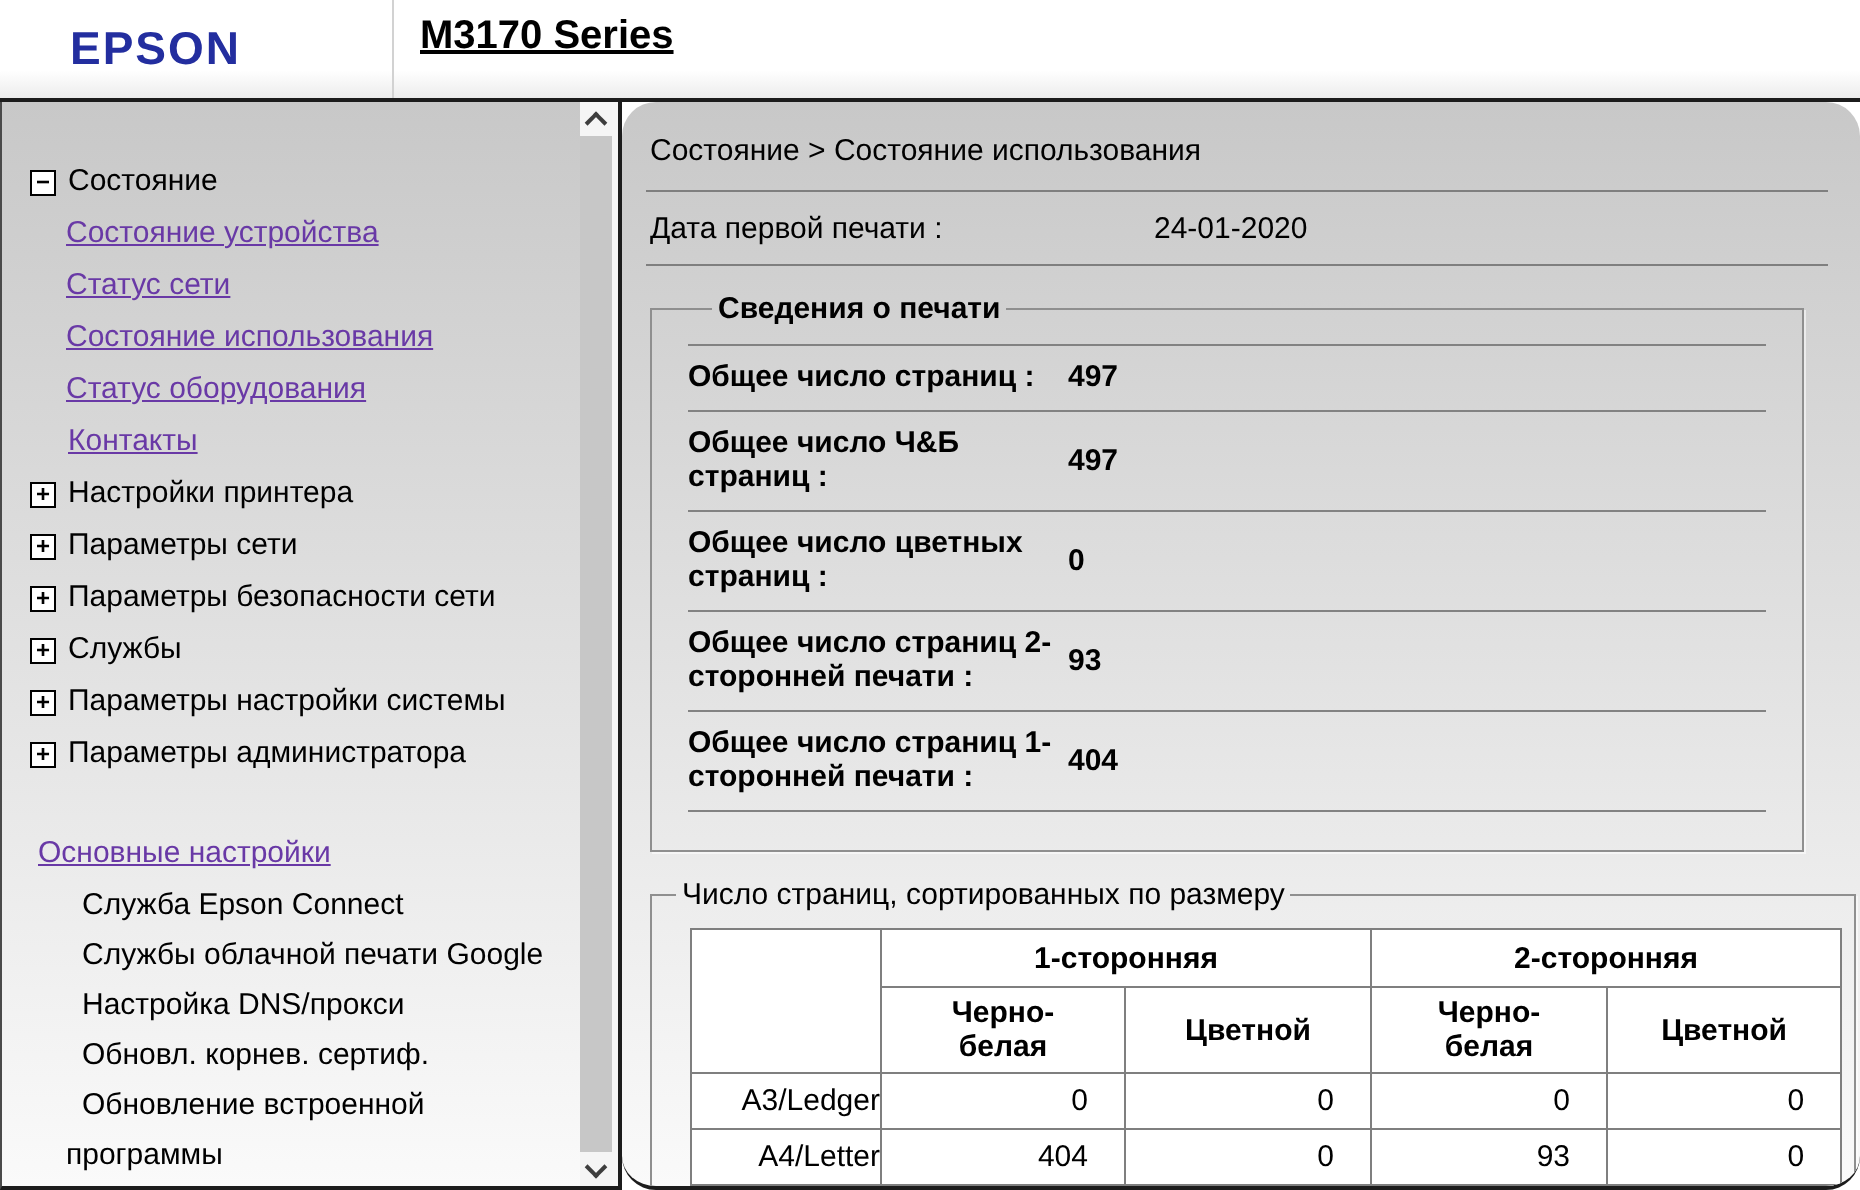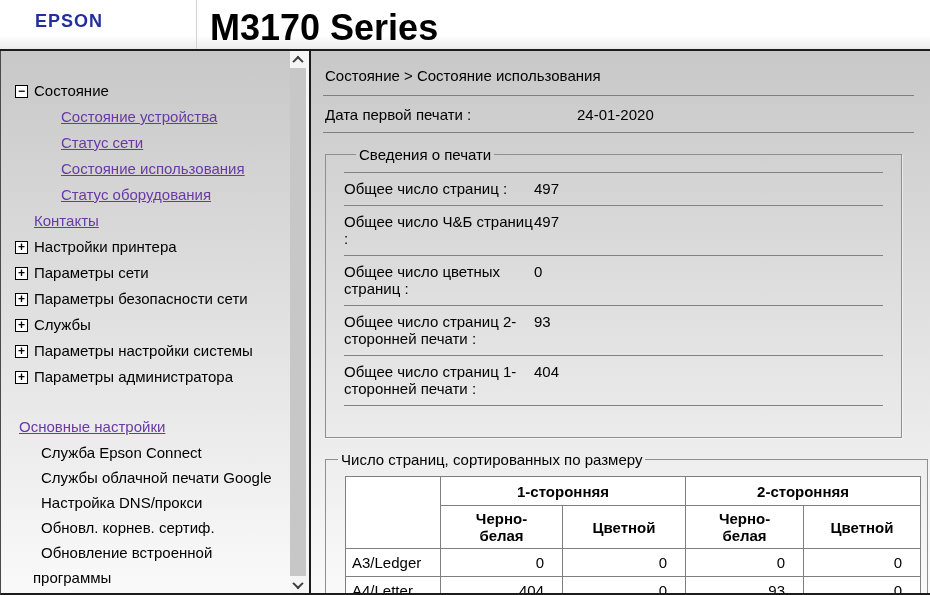--- a/index.html
+++ b/index.html
@@ -1,40 +1,40 @@
 <!DOCTYPE html>
 <html style="--epson-blue: #232e9f; --link-purple: #6939a6;"><head>
 <meta charset="utf-8">
 <style>
   * { margin:0; padding:0; box-sizing:content-box; }
   html,body { width:930px; height:595px; overflow:hidden; }
   body { font-family:"Liberation Sans", sans-serif; font-size:15px; color:#000; background:#fff; position:relative; }
 
   
   .header { position:relative; height:49px; background:linear-gradient(#ffffff 0%, #ffffff 72%, #ececec 100%); }
-  .logo { position:absolute; left:35px; top:11px; font-size:18px; font-weight:bold; letter-spacing:1px; color:var(--epson-blue,#232e9f); }
+  .logo { position:absolute; left:35px; top:11px; font-size:23px; font-weight:bold; letter-spacing:1px; color:var(--epson-blue,#232e9f); }
   .header-divider { position:absolute; left:196px; top:0; width:1px; height:49px; background:#d2d2d2; }
-  .title { position:absolute; left:210px; top:7px; font-size:36px; font-weight:bold; color:#000; }
+  .title { position:absolute; left:210px; top:7px; font-size:20px; font-weight:bold; color:#000;text-decoration:underline; }
 
   
   .frames { display:flex; height:544px; border-top:2px solid #1c1c1c; }
   .sidebar { position:relative; width:311px; flex:0 0 auto; box-sizing:border-box;
              border-left:1px solid #4a4a4a; border-right:2px solid #1c1c1c; border-bottom:2px solid #1c1c1c;
              background:linear-gradient(#c8c8c8,#fafafa); overflow:hidden; }
   .main { flex:1 1 auto; box-sizing:border-box; background:linear-gradient(#c8c8c8,#fafafa);
-          border-bottom:2px solid #1c1c1c; overflow:hidden; }
+          border-bottom:2px solid #1c1c1c; overflow:hidden;border-radius:17px; }
 
   
   .nav { padding-top:27px; width:288px; }
   .nav-item { position:relative; line-height:26px; }
   .toggle { display:none; position:absolute; left:14px; top:7px; width:11px; height:11px; background:#fff;
             border:1px solid #000; font-size:12px; font-weight:bold; line-height:10px; text-align:center; cursor:pointer; }
   .t-branch-open .toggle, .t-branch-closed .toggle { display:block; }
   .t-branch-open, .t-branch-closed, .t-link { padding-left:33px; }
-  .t-sublink { padding-left:60px; }
+  .t-sublink { padding-left:32px; }
   .t-link-top { padding-left:18px; margin-top:24px; }
   .t-plain { padding-left:32px; text-indent:8px; max-width:246px; line-height:25px; }
   .t-sublink .nav-label, .t-link .nav-label, .t-link-top .nav-label {
       color:var(--link-purple,#6939a6); text-decoration:underline; cursor:pointer; }
 
   
   .sb-strip { position:absolute; top:0; right:0; bottom:0; width:3px; background:#f6f6f6; }
   .sb { position:absolute; top:0; right:3px; bottom:0; width:16px; background:#c7c7c7; }
   .sb-btn { position:absolute; left:0; width:16px; height:17px; background:#f5f5f5; display:flex; align-items:center; justify-content:center; cursor:pointer; }
   .sb-up { top:0; } .sb-down { bottom:0; }
@@ -45,34 +45,34 @@
 
   
   .breadcrumb { padding:16px 0 0 14px; }
   .rule { height:1px; background:#7f7f7f; margin:11px 16px 0 12px; }
   .rule2 { margin-top:9px; }
   .date-row { display:flex; padding:10px 0 0 14px;gap:37px; }
   .date-label { width:215px; flex:0 0 auto; }
 
   fieldset.group { margin:13px 0 0 14px; border:1px solid #8f8f8f; box-shadow:1px 1px 0 rgba(255,255,255,.55); }
   fieldset.group legend { margin-left:12px; padding:0 3px; }
-  .fs-print { width:577px; padding:0 18px 21px; box-sizing:border-box; }
+  .fs-print { width:577px; padding:0 18px 9px; box-sizing:border-box;font-weight:bold; }
   .fs-sizes { width:603px; padding:0 0 10px; box-sizing:border-box; margin-top:26px; }
 
   .info-rows { margin-top:9px; }
-  .info-row { display:flex; border-top:1px solid #828282; padding:7px 0 8px; }
+  .info-row { display:flex; border-top:1px solid #828282; padding:7px 0 8px;align-items:center; }
   .info-row .lbl { width:190px; flex:0 0 auto; }
   .rows-end { border-top:1px solid #828282; height:10px; }
 
   table.sizes { margin:8px 0 8px 19px; border-collapse:collapse; table-layout:fixed; width:575px; background:#fff; }
   table.sizes th, table.sizes td { border:1px solid #7f7f7f; font-size:15px; }
   table.sizes thead th { font-weight:bold; text-align:center; }
   .hrow1 th { height:28px; }
   .hrow2 th { height:42px; white-space:pre-line; }
-  td.cell-label { text-align:left; padding-left:6px; height:27px; }
+  td.cell-label { text-align:right; padding-left:6px; height:27px; }
   td.cell-num { text-align:right; padding-right:18px; height:27px; }
   col.c0{width:95px;} col.c1{width:122px;} col.c2{width:123px;} col.c3{width:118px;} col.c4{width:117px;}
 </style>
 </head>
 <body>
 
 <div class="header">
   <span class="logo">EPSON</span>
   <span class="header-divider"></span>
   <span class="title">M3170 Series</span>

